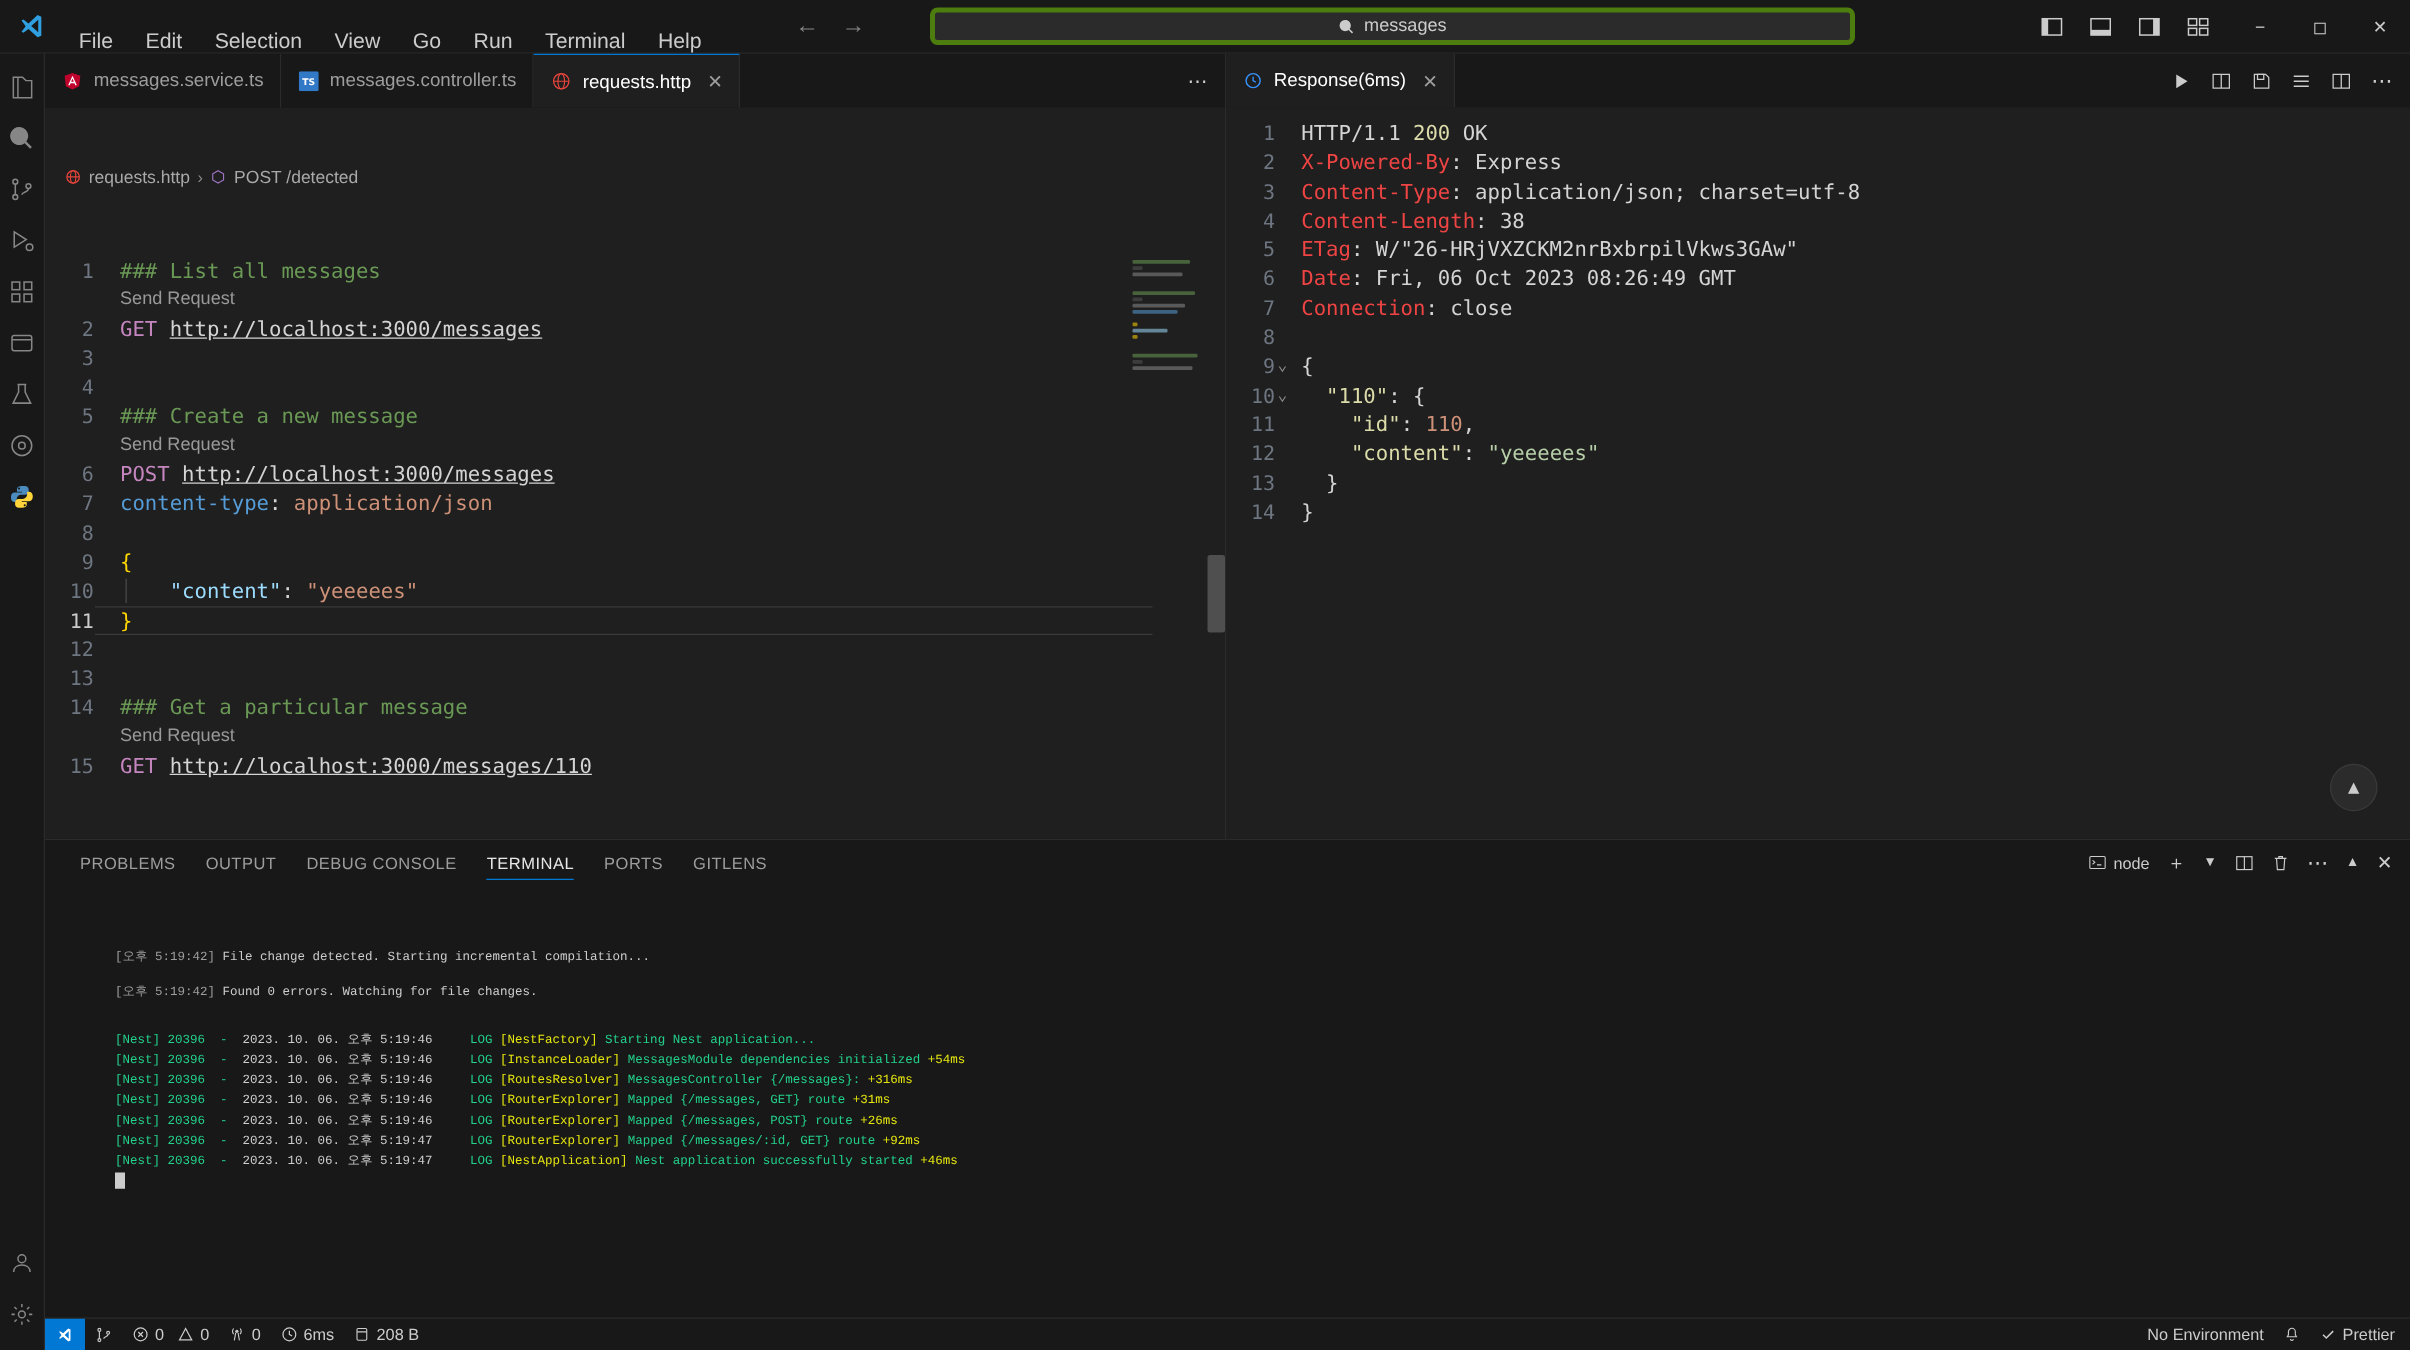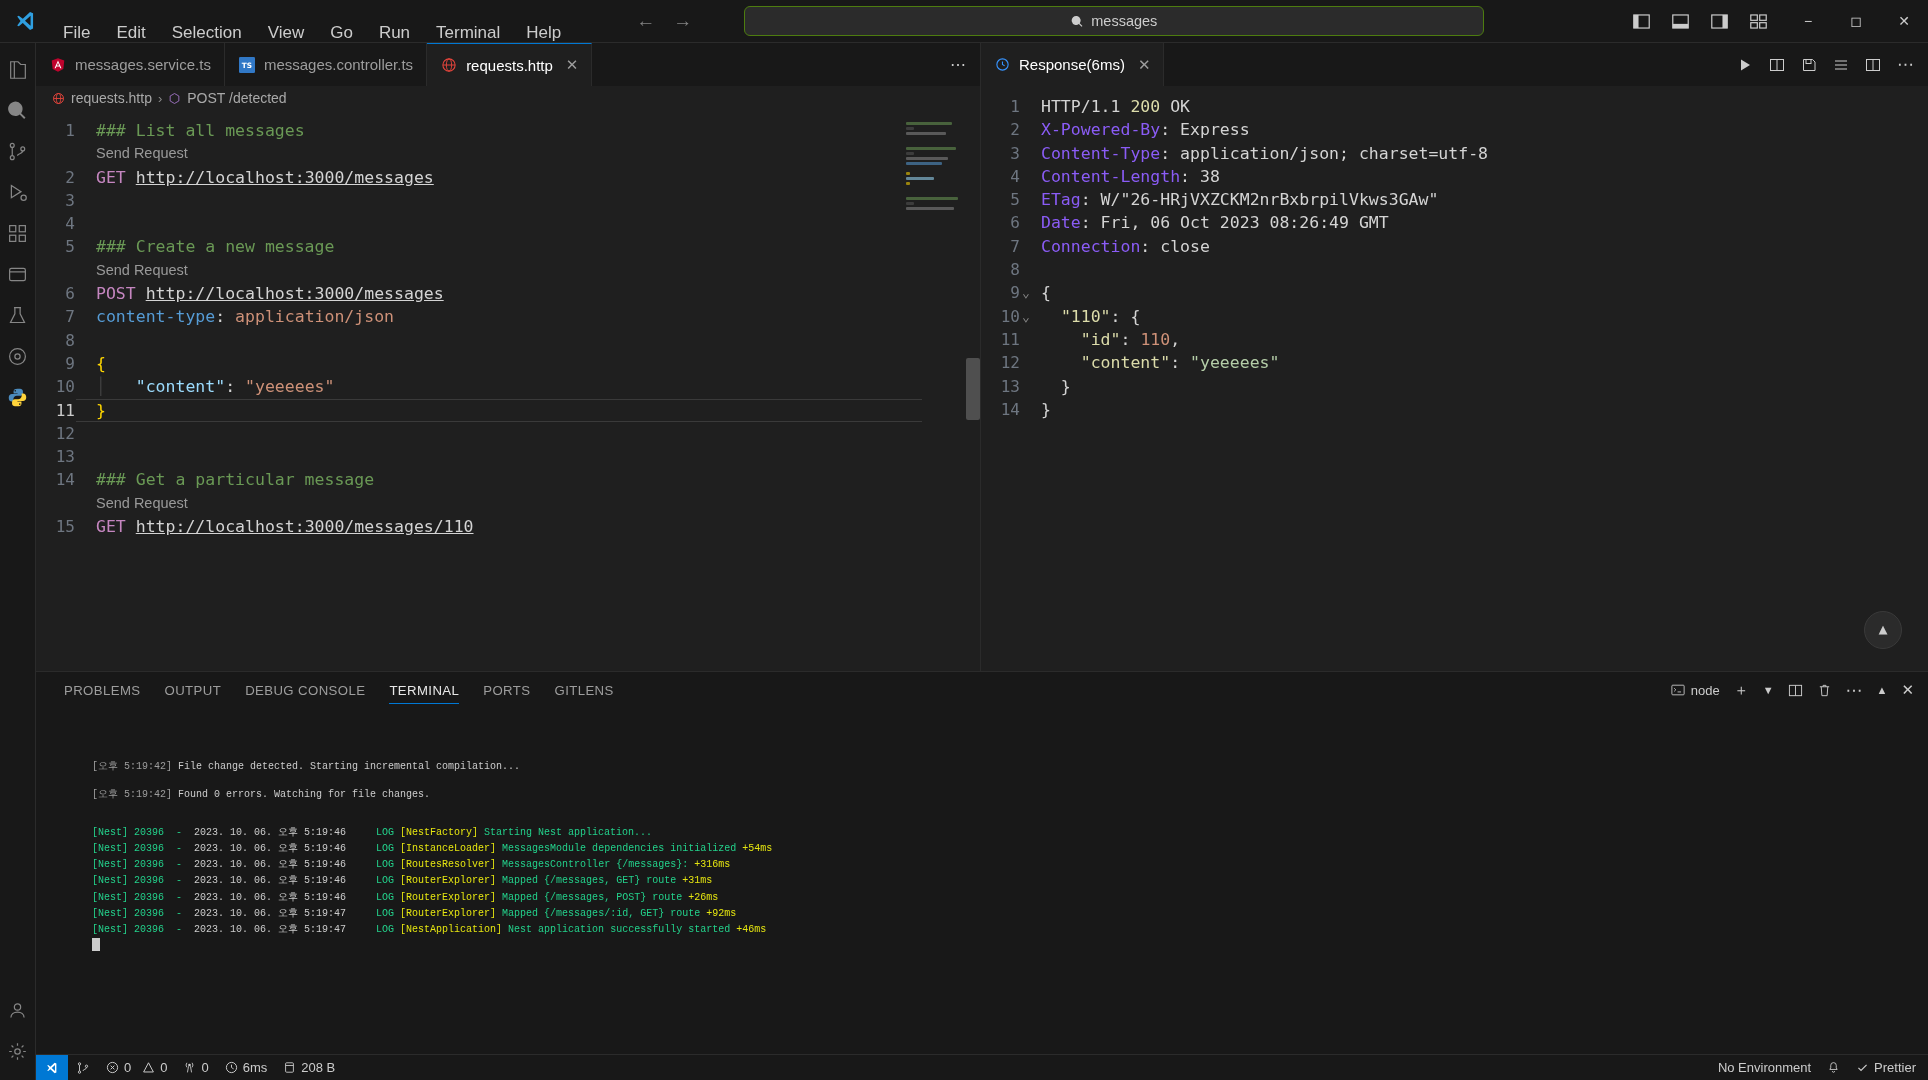--- a/index.html
+++ b/index.html
@@ -22,21 +22,21 @@
   .vscode-logo { width: 50px; display:flex; align-items:center; justify-content:center; }
   .menu { display: flex; align-items: center; gap: 0px; }
   .menu-item {
     font-size: 17px; padding: 4px 13px; color: #cccccc; white-space: nowrap; margin-top: 23px;
   }
   .nav-arrows { display:flex; align-items:center; gap: 18px; margin-left: 62px; color:#858585; }
   .arrow { font-size: 19px; }
   .cmdcenter {
     margin-left: 52px;
     width: 740px; height: 30px;
-    background: #2b2b2b; border: 1px solid #4d7c0f; border-radius: 6px;
+    background: #2b2b2b; border: 4px solid #4d7c0f; border-radius: 6px;
     display: flex; align-items: center; justify-content: center; gap: 7px;
     color: #cccccc; font-size: 14.5px;
   }
   .cmd-search-ico { font-size: 13px; color:#cccccc; }
   .layout-icons { margin-left: auto; display:flex; align-items:center; gap: 20px; padding-right: 16px; }
   .win-ctrls { display:flex; align-items:center; }
   .win-btn { width: 48px; height: 43px; display:flex; align-items:center; justify-content:center; color:#cccccc; font-size: 14px;}
 
   
   .bodywrap { flex: 1 1 auto; display: flex; min-height: 0; }
@@ -53,21 +53,21 @@
     color: #868686;
   }
   .act-spacer { flex: 1 1 auto; }
 
   
   .maincol { flex: 1 1 auto; display: flex; flex-direction: column; min-width:0; }
 
   
   .editors { flex: 1 1 auto; display: flex; min-height: 0; }
   .editor-group { display: flex; flex-direction: column; min-width: 0; position: relative; }
-  .group-left { flex: 0 0 945px; border-right: 1px solid #2b2b2b; }
+  .group-left { flex: 0 0 945px; border-right: 1px solid #2b2b2b; gap: 43px; }
   .group-right { flex: 1 1 auto; }
 
   .tabsbar {
     height: 43px; flex: 0 0 43px; background: #181818;
     display: flex; align-items: stretch; position: relative;
   }
   .tab {
     display: flex; align-items: center; gap: 9px;
     padding: 0 13px 0 14px;
     background: #181818; color: #9d9d9d;
@@ -121,21 +121,21 @@
   .t-url    { color: #d4d4d4; text-decoration: underline; }
   .t-hdr    { color: #569cd6; }
   .t-hdrval { color: #ce9178; }
   .t-brace  { color: #ffd700; }
   .t-key    { color: #9cdcfe; }
   .t-str    { color: #ce9178; }
   .t-plain  { color: #d4d4d4; }
   .t-respk  { color: #dcdcaa; }
   .t-respn  { color: #ce9178; }
   .t-resps  { color: #b5cea8; }
-  .t-hdrname{ color: #8b5cf6; }
+  .t-hdrname{ color: #ef4444; }
   .t-status { color: #dcdcaa; }
   .indent-guide { color:#404040; }
 
   
   .minimap {
     position: absolute; top: 0; right: 14px; width: 60px; height: 100%;
     padding-top: 12px; opacity: .55;
   }
   .mm-line { height: 3px; margin-bottom: 2px; border-radius: 1px; }
   .scroll-deco {

